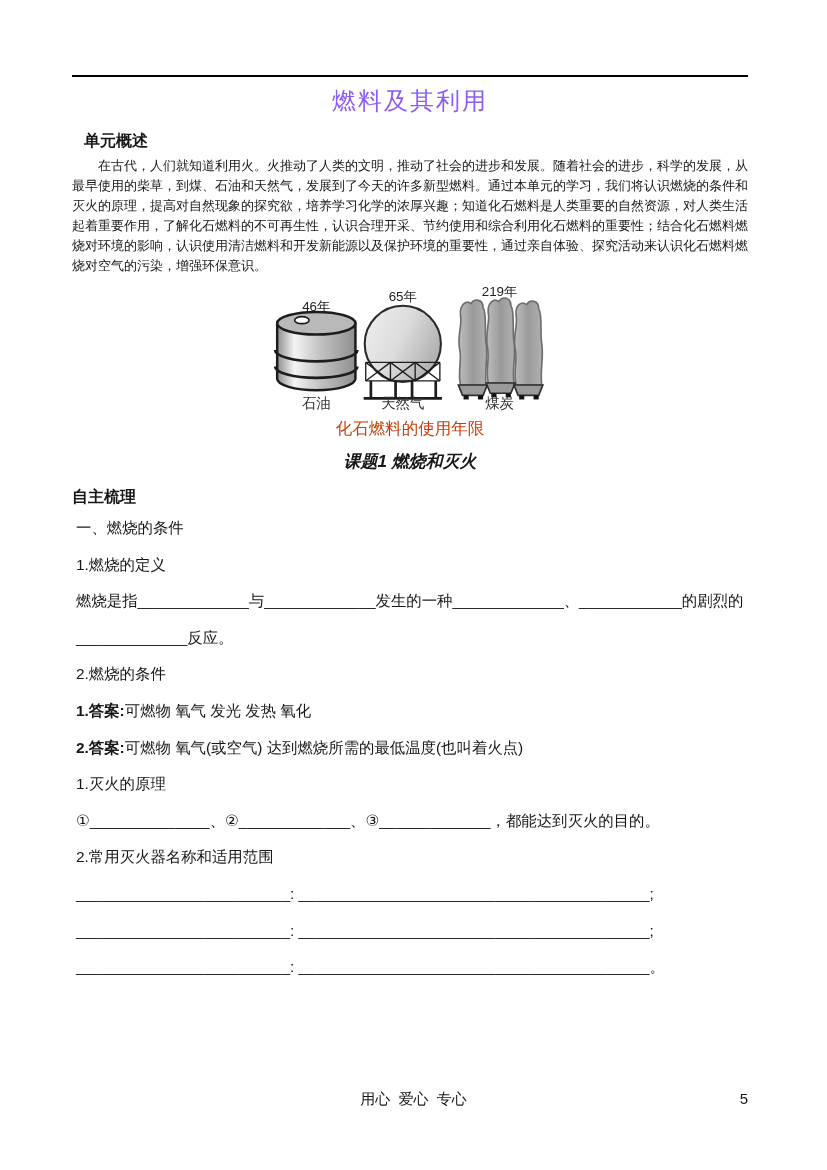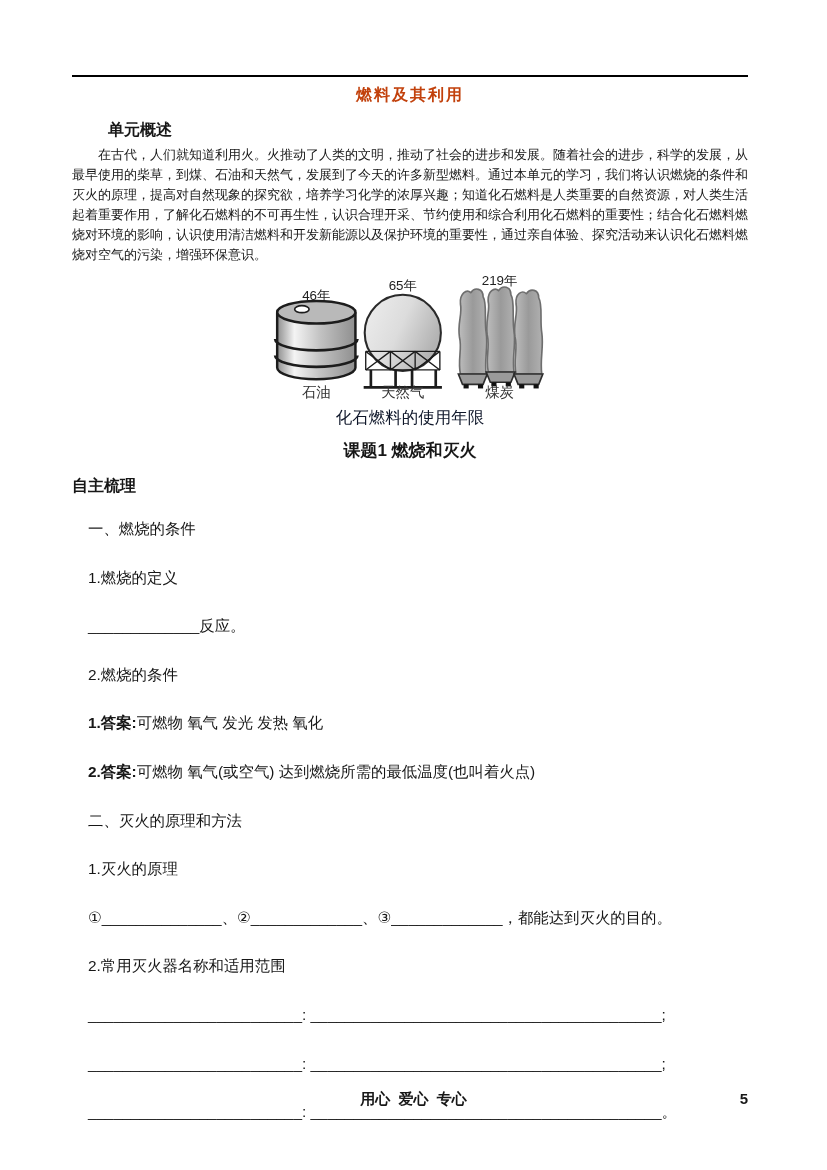--- a/index.html
+++ b/index.html
@@ -13,67 +13,66 @@
   }
   .content{padding:0 79px 0 72px;}
   .header-rule{
     margin-top:75px;
     border:none;border-top:2px solid #000;
     height:0;
   }
   .doc-title{
     margin:8px 0 2px 0;
     text-align:center;
-    font-size:16px;font-weight:bold;
-    color:#c2410c;
+    font-size:24px;font-weight:normal;
+    color:#8b5cf6;
     letter-spacing:2px;
   }
   .overview-heading{
-    margin:14px 0 0 36px;
+    margin:14px 0 0 12px;
     font-size:16px;font-weight:bold;
   }
   .overview-paragraph{
     margin:4px 0 0 0;
     font-size:13px;
     line-height:20px;
     text-align:justify;
     text-indent:2em;
   }
   .figure-block{
     margin-top:10px;
     text-align:center;
   }
   .figure-block svg{display:inline-block;}
   .figure-caption{
     margin:2px 0 0 0;
     font-size:16.5px;
-    color:#0f172a;
+    color:#c2410c;
   }
   .lesson-heading{
     margin:10px 0 0 0;
     text-align:center;
-    font-size:17px;font-weight:bold;
+    font-size:17px;font-weight:bold;font-style:italic;
   }
   .review-heading{
     margin:14px 0 0 0;
     font-size:16px;font-weight:bold;
   }
   .line{
-    margin:16px;
+    margin:4px;
     font-size:15.4px;
     line-height:32.6px;
     white-space:pre-wrap;
   }
   .bold{font-weight:bold;text-align:right;}
   .footer{
     position:absolute;
     left:0;right:0;bottom:58px;
     height:22px;
     font-size:15px;
-    font-weight:bold;
   }
   .footer-center{
     position:absolute;left:0;right:0;
     text-align:center;
     white-space:pre-wrap;
   }
   .footer-page{
     position:absolute;right:79px;top:0;
     font-size:15px;
   }
@@ -164,25 +163,25 @@
       </svg>
       <p class="figure-caption">化石燃料的使用年限</p>
     </div>
 
     <h2 class="lesson-heading">课题1 燃烧和灭火</h2>
 
     <h3 class="review-heading">自主梳理</h3>
 
     <p class="line">一、燃烧的条件</p>
     <p class="line">1.燃烧的定义</p>
+    <p class="line">燃烧是指_____________与_____________发生的一种_____________、____________的剧烈的</p>
     <p class="line">_____________反应。</p>
     <p class="line">2.燃烧的条件</p>
     <p class="line"><span class="bold">1.答案:</span><span>可燃物 氧气 发光 发热 氧化</span></p>
     <p class="line"><span class="bold">2.答案:</span><span>可燃物 氧气(或空气) 达到燃烧所需的最低温度(也叫着火点)</span></p>
-    <p class="line">二、灭火的原理和方法</p>
     <p class="line">1.灭火的原理</p>
     <p class="line">①______________、②_____________、③_____________，都能达到灭火的目的。</p>
     <p class="line">2.常用灭火器名称和适用范围</p>
     <p class="line">_________________________: _________________________________________;</p>
     <p class="line">_________________________: _________________________________________;</p>
     <p class="line">_________________________: _________________________________________。</p>
 
   </div>
 
   <div class="footer">

